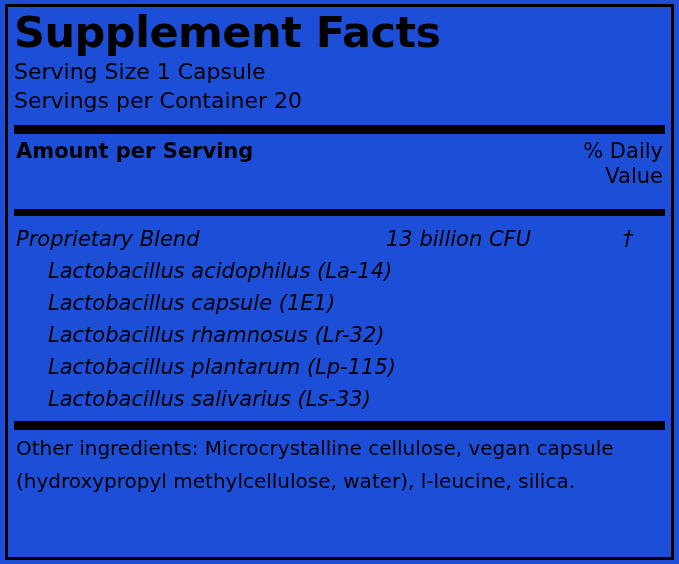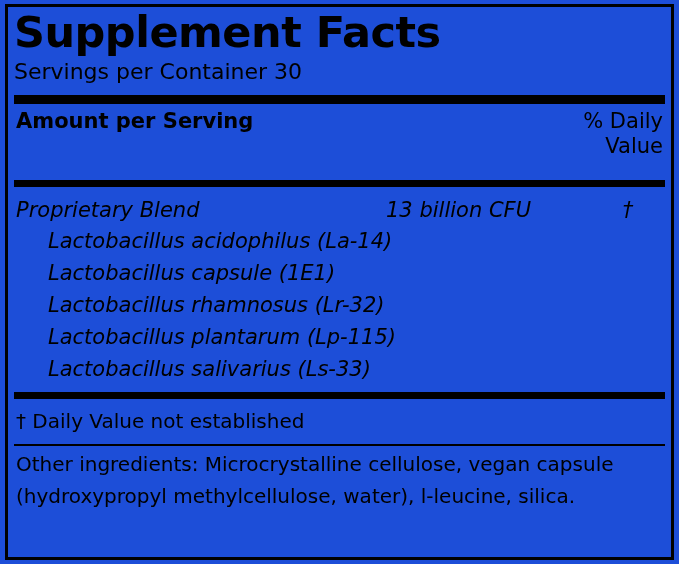--- a/index.html
+++ b/index.html
@@ -125,21 +125,22 @@
 </head>
 <body>
 
 <div class="panel">
   <div class="frame"></div>
 
   <div class="inner">
 
     <div class="title">Supplement Facts</div>
 
-    <div class="serving-line">Servings per Container 30</div>
+    <div class="serving-line">Serving Size 1 Capsule</div>
+    <div class="serving-line">Servings per Container 20</div>
 
     <div class="rule-thick"></div>
 
     <div class="amount-row">
       <div class="amount-label">Amount per Serving</div>
       <div class="dv-label">% Daily
 Value</div>
     </div>
 
     <div class="rule-med"></div>
@@ -152,21 +153,20 @@
       </div>
       <div class="strain">Lactobacillus acidophilus (La-14)</div>
       <div class="strain">Lactobacillus capsule (1E1)</div>
       <div class="strain">Lactobacillus rhamnosus (Lr-32)</div>
       <div class="strain">Lactobacillus plantarum (Lp-115)</div>
       <div class="strain">Lactobacillus salivarius (Ls-33)</div>
     </div>
 
     <div class="rule-med"></div>
 
-    <div class="footnote">† Daily Value not established</div>
 
     <div class="rule-thin"></div>
 
     <div class="other-ing">Other ingredients: Microcrystalline cellulose, vegan capsule</div>
     <div class="other-ing">(hydroxypropyl methylcellulose, water), l-leucine, silica.</div>
 
   </div>
 </div>
 
 </body></html>

